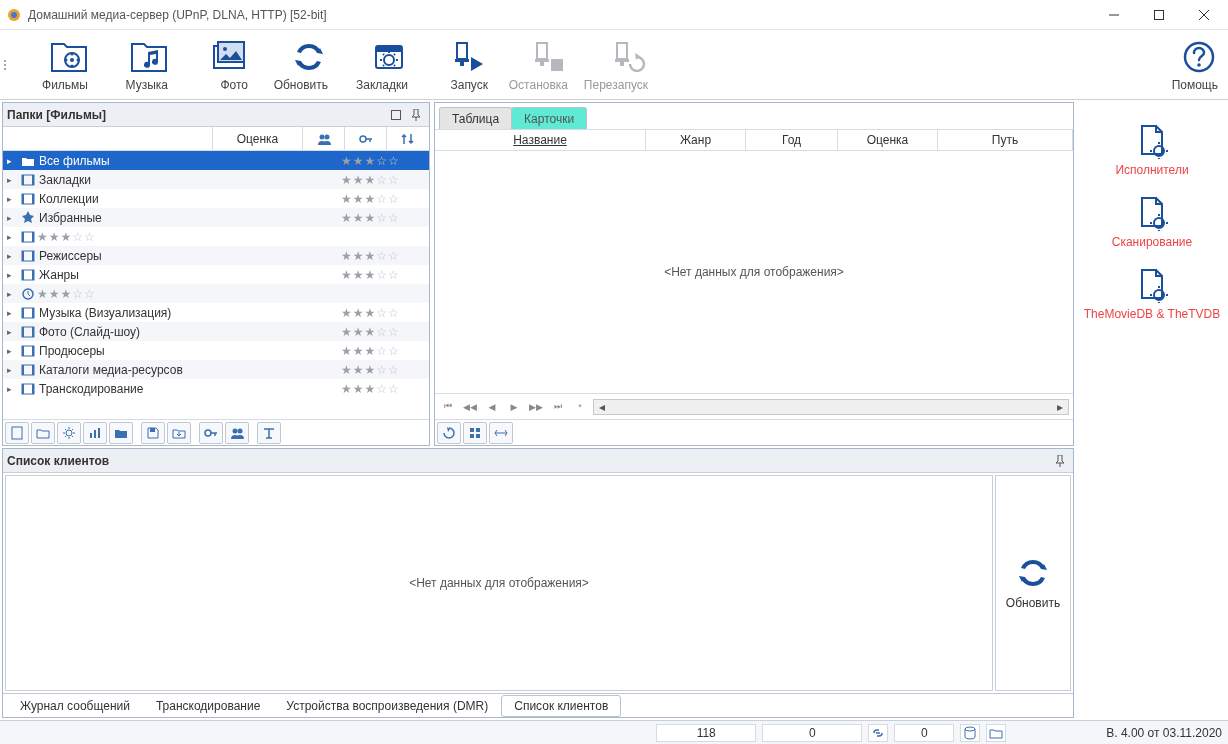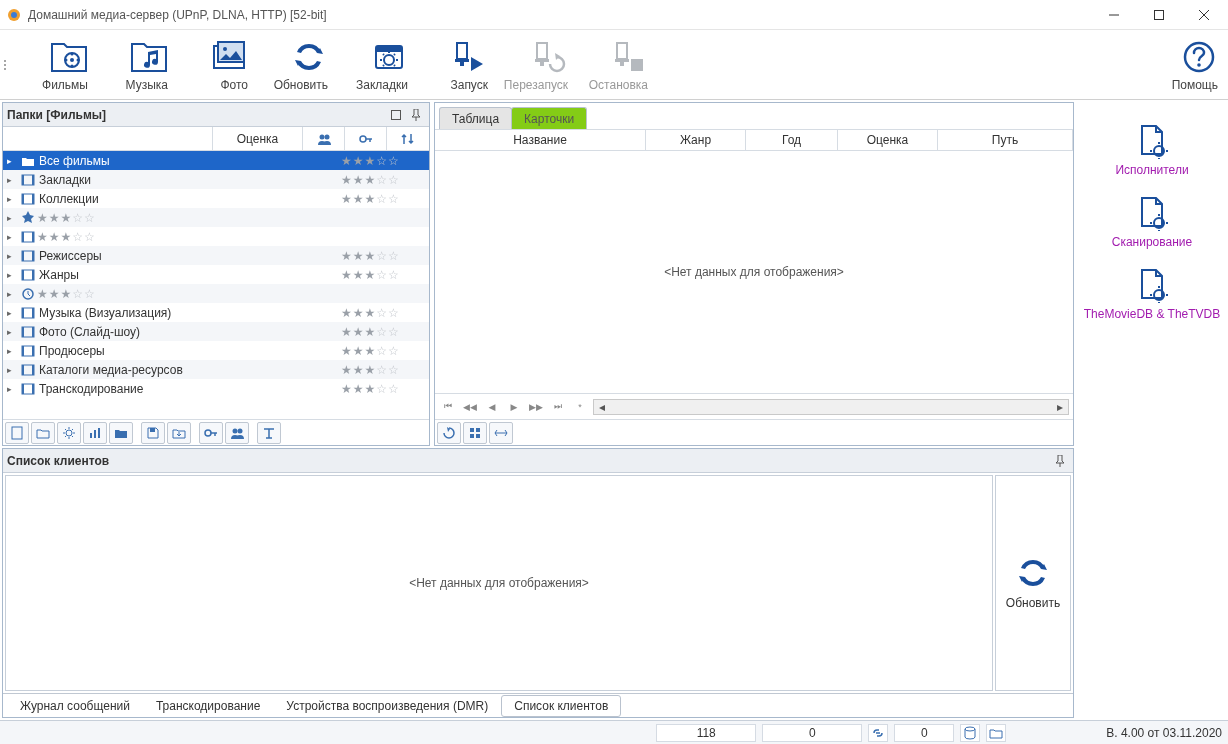--- a/index.html
+++ b/index.html
@@ -53,39 +53,39 @@
   .stars { width:88px; color:#c2c6cc; letter-spacing:1px; text-align:left; }
   .stars .f { color:#9aa0a8; }
 
   .toolstrip { height:26px; display:flex; align-items:center; border-top:1px solid #d6dce3; padding:0 2px; gap:2px; }
   .toolstrip .sbtn { width:24px; height:22px; border:1px solid #c0c8d2; background:#f6f8fb; display:flex; align-items:center; justify-content:center; border-radius:2px; }
   .toolstrip .sep { width:4px; }
 
   
   .tabs-row { height:26px; display:flex; align-items:flex-end; padding:2px 4px 0 4px; }
   .tab { height:22px; padding:0 12px; border:1px solid #b9c2ce; border-bottom:none; background:#e5e5e5; display:flex; align-items:center; border-radius:3px 3px 0 0; margin-right:-1px; position:relative; }
-  .tab.inactive { background:#84cc16; color:#555; }
+  .tab.inactive { background:#5eead4; color:#555; }
   .list-grid-header { height:22px; display:flex; border-top:1px solid #d6dce3; border-bottom:1px solid #d6dce3; }
   .list-grid-header .gh { border-right:1px solid #d6dce3; display:flex; align-items:center; justify-content:center; }
-  .gh-name { flex:1; }
+  .gh-name { flex:1;text-decoration:underline; }
   .gh-genre { width:100px; }
   .gh-year { width:92px; }
   .gh-rate { width:100px; }
   .gh-path { width:135px; }
   .list-grid-body { flex:1; display:flex; align-items:center; justify-content:center; color:#555; min-height:100px; }
   .list-nav { height:26px; display:flex; align-items:center; border-top:1px solid #d6dce3; padding:0 4px; gap:4px; }
   .list-nav .nbtn { width:18px; height:18px; display:flex; align-items:center; justify-content:center; color:#888; font-size:9px; }
   .hscroll { flex:1; height:16px; border:1px solid #c9c9c9; background:#f0f0f0; display:flex; }
   .hscroll .arrow { width:16px; display:flex; align-items:center; justify-content:center; color:#555; }
   .hscroll .track { flex:1; }
 
   
   .rbtn { height:72px; display:flex; flex-direction:column; align-items:center; justify-content:center; cursor:pointer; }
   .rbtn .ico { width:36px; height:36px; }
-  .rbtn .lbl { color:#a21caf; margin-top:4px; text-align:center; }
+  .rbtn .lbl { color:#ef4444; margin-top:4px; text-align:center; }
   .clients-body { flex:1; display:flex; min-height:0; }
   .clients-display { flex:1; border:1px solid #c7cfd9; margin:2px; display:flex; align-items:center; justify-content:center; color:#555; }
   .clients-refresh { width:76px; border:1px solid #c7cfd9; margin:2px 2px 2px 0; display:flex; flex-direction:column; align-items:center; justify-content:center; gap:6px; }
 
   
   .bottom-tabs { height:24px; display:flex; align-items:center; border-top:1px solid #c0c8d2; padding:8px 4px; }
   .btab { padding:0 12px; height:22px; display:flex; align-items:center; border:1px solid transparent; color:#333; }
   .btab.active { border:1px solid #b9c2ce; background:#fff; border-radius:3px; }
 
   
@@ -194,36 +194,36 @@
         </svg>
       </span>
     <span class="lbl">Запуск</span>
   </div>
   <div class="tbtn disabled">
     <span class="ico">
         <svg width="36" height="36" viewBox="0 0 36 36">
           <rect x="6" y="4" width="10" height="16" fill="none" stroke="#b5b9be" stroke-width="2"></rect>
           <rect x="4" y="20" width="14" height="3" fill="#b5b9be"></rect>
           <rect x="9" y="23" width="4" height="4" fill="#b5b9be"></rect>
-          <path d="M26 18a7 7 0 1 1-7 7" fill="none" stroke="#b5b9be" stroke-width="2.5"></path>
-          <path d="M24 14l5 3-4 4z" fill="#b5b9be"></path>
-        </svg>
-      </span>
-    <span class="lbl">Перезапуск</span>
+          <rect x="20" y="20" width="12" height="12" fill="#b5b9be"></rect>
+        </svg>
+      </span>
+    <span class="lbl">Остановка</span>
   </div>
   <div class="tbtn disabled">
     <span class="ico">
         <svg width="36" height="36" viewBox="0 0 36 36">
           <rect x="6" y="4" width="10" height="16" fill="none" stroke="#b5b9be" stroke-width="2"></rect>
           <rect x="4" y="20" width="14" height="3" fill="#b5b9be"></rect>
           <rect x="9" y="23" width="4" height="4" fill="#b5b9be"></rect>
-          <rect x="20" y="20" width="12" height="12" fill="#b5b9be"></rect>
-        </svg>
-      </span>
-    <span class="lbl">Остановка</span>
+          <path d="M26 18a7 7 0 1 1-7 7" fill="none" stroke="#b5b9be" stroke-width="2.5"></path>
+          <path d="M24 14l5 3-4 4z" fill="#b5b9be"></path>
+        </svg>
+      </span>
+    <span class="lbl">Перезапуск</span>
   </div>
   <div class="flex-spacer"></div>
   <div class="tbtn">
     <span class="ico">
         <svg width="34" height="34" viewBox="0 0 34 34">
           <circle cx="17" cy="17" r="14" fill="none" stroke="#1a4f9c" stroke-width="2.5"></circle>
           <path d="M12 13a5 5 0 0 1 10 0c0 3-5 3-5 7" fill="none" stroke="#1a4f9c" stroke-width="2.5" stroke-linecap="round"></path>
           <circle cx="17" cy="25" r="1.8" fill="#1a4f9c"></circle>
         </svg>
       </span>
@@ -309,20 +309,21 @@
                   <span class="tname">Коллекции</span>
                   <span class="stars"><span class="f">★★★</span>☆☆</span>
                 </div>
                 <div class="tree-row alt">
                   <span class="arrow">▸</span>
                   <span class="ticon">
                     <svg width="14" height="13">
                       <path d="M7 0l2 4 4 1-3 3 1 4-4-2-4 2 1-4-3-3 4-1z" fill="#3a6fb0"></path>
                     </svg>
                   </span>
+                  <span class="tname">Избранные</span>
                   <span class="stars"><span class="f">★★★</span>☆☆</span>
                 </div>
                 <div class="tree-row">
                   <span class="arrow">▸</span>
                   <span class="ticon">
                     <svg width="14" height="12">
                       <rect x="1" y="1" width="12" height="10" fill="none" stroke="#3a6fb0"></rect>
                       <rect x="1" y="1" width="2" height="10" fill="#3a6fb0"></rect>
                       <rect x="11" y="1" width="2" height="10" fill="#3a6fb0"></rect>
                     </svg>

